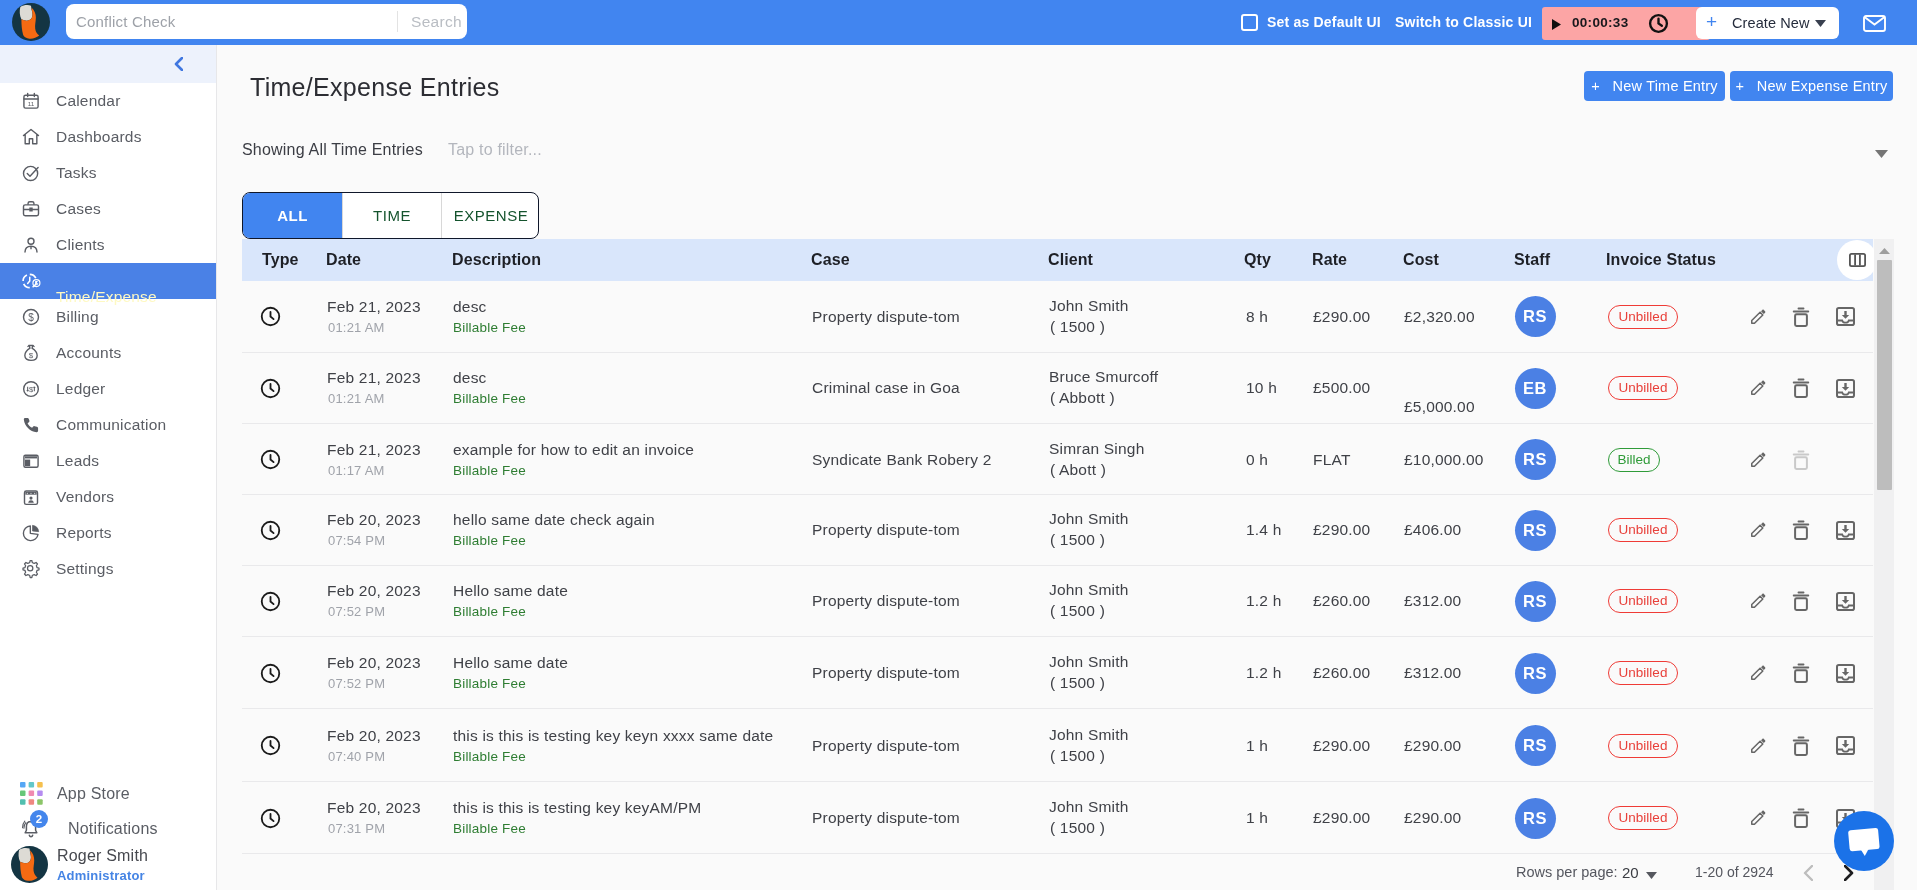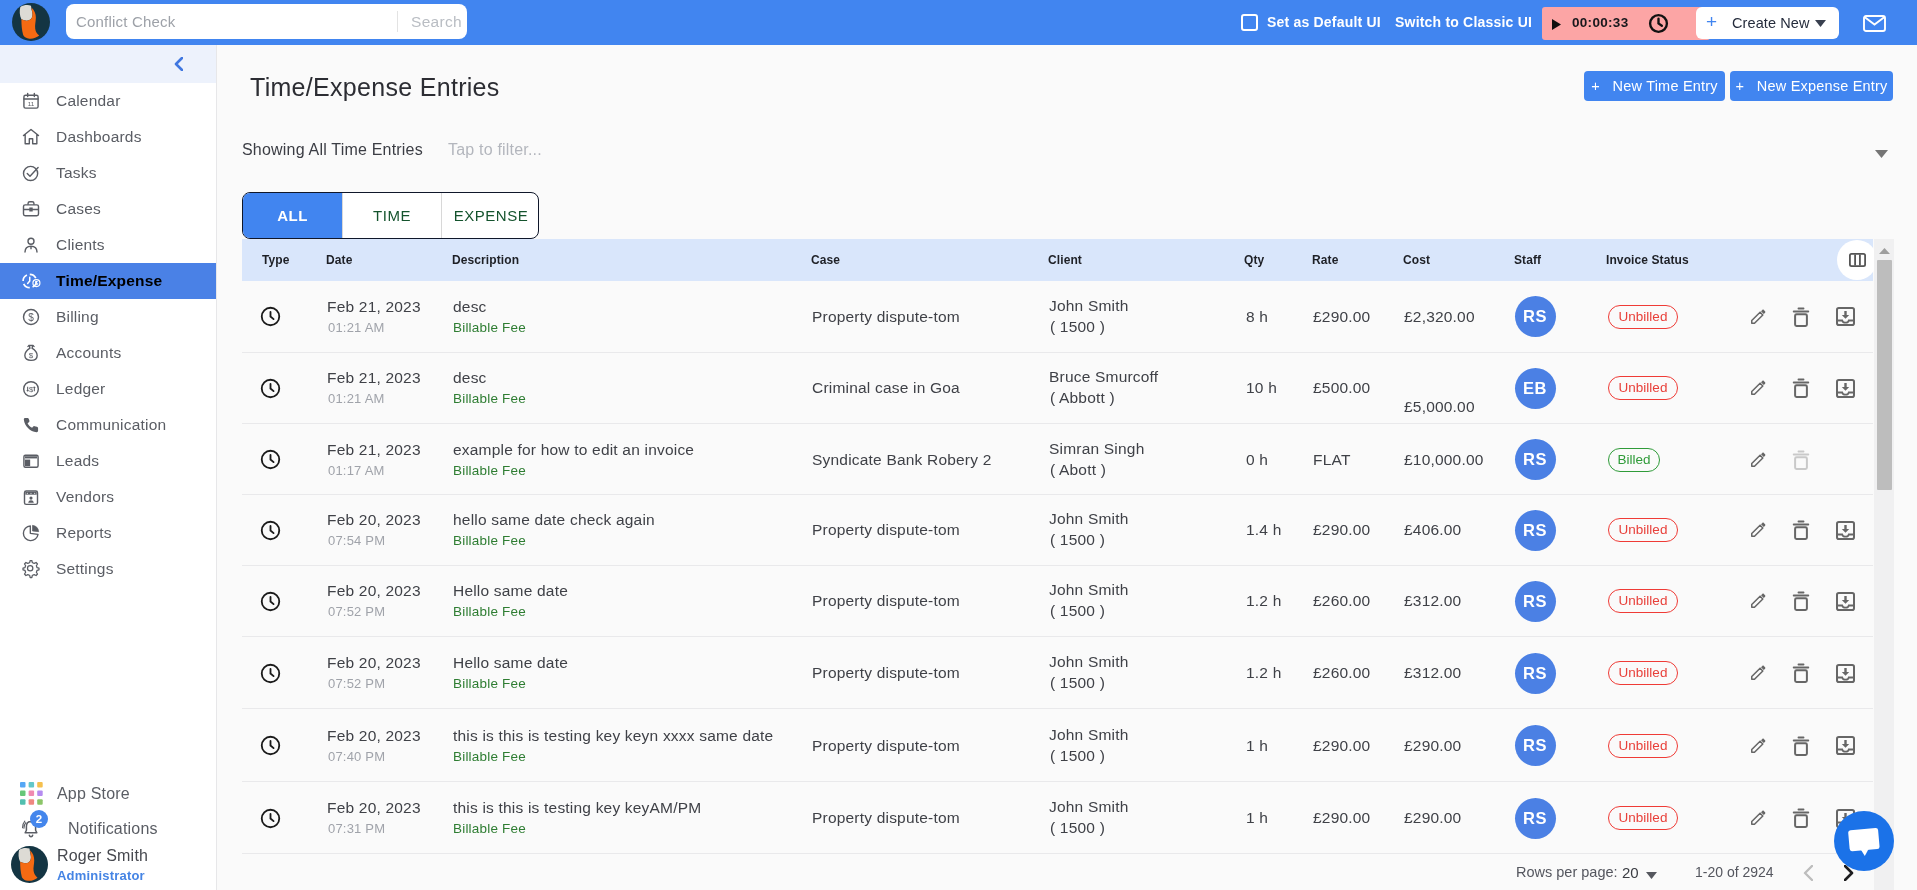--- a/index.html
+++ b/index.html
@@ -22,35 +22,35 @@
   .createnew .txt { position:absolute; left:36px; top:0; line-height:32px; font-size:14.5px; color:#252c3c; font-weight:500; letter-spacing:.1px; }
 
   
   .sidebar { position:absolute; left:0; top:45px; width:217px; height:845px; background:#fff; border-right:1px solid #e7e7e9; }
   .sidetop { position:absolute; left:0; top:0; width:216px; height:38px; background:#edf2fc; }
   .menu { position:absolute; left:0; top:38px; width:216px; }
   .mi { position:relative; height:36px; }
   .mi .ic { position:absolute; left:21px; top:8px; width:20px; height:20px; }
   .mi .lb { position:absolute; left:56px; top:0; line-height:36px; font-size:15.5px; color:#5a5d64; letter-spacing:.2px; }
   .mi.sel { background:#4a81e6; }
-  .mi.sel .lb { color:#000000; font-weight:700; }
+  .mi.sel .lb { color:#fef9c3; font-weight:400;margin-top:16px; }
   .bottomitem .lb2 { font-size:16px; color:#5a5d64; letter-spacing:.2px; }
 
   
   .content { position:absolute; left:217px; top:45px; width:1700px; height:845px; background:#fafafa; }
   h1.title { position:absolute; left:33px; top:28px; font-size:25px; font-weight:500; color:#2c2d33; letter-spacing:.3px; }
   .btn { position:absolute; top:26px; height:30px; background:#4185f0; border-radius:4px; color:#fff; font-size:14.5px; letter-spacing:.2px; line-height:30px; text-align:center; }
   .filter-line { position:absolute; top:96px; left:25px; height:24px; width:700px; }
   .tabs { position:absolute; left:25px; top:138px; width:297px; height:47px; border:1px solid #0f172a; border-radius:8px; background:#fff;margin-top:9px; }
   .tab { position:absolute; top:0; height:45px; line-height:45px; text-align:center; font-size:15px; color:#14532d; letter-spacing:.5px; }
   .tab.blue { background:#4185f0; color:#fff; font-weight:700; border-radius:7px 0 0 7px; }
 
   
   .thead { position:absolute; left:25px; top:194px; width:1631px; height:42px; background:#d9e6fb; }
-  .th { position:absolute; top:0; line-height:42px; font-weight:700; font-size:12px; color:#1e2026; letter-spacing:.1px;text-align:center; }
+  .th { position:absolute; top:0; line-height:42px; font-weight:700; font-size:16px; color:#1e2026; letter-spacing:.1px;text-align:center; }
   .rows { position:absolute; left:25px; top:236px; width:1631px; }
   .row { position:absolute; left:0; width:1631px; border-bottom:1px solid #e9e9eb; }
   .c-main { font-size:15.5px; color:#3f4147; letter-spacing:.2px; }
   .c-sub { font-size:13px; color:#a0a3aa; letter-spacing:.2px; }
   .c-green { font-size:13.5px; color:#2e7d32; letter-spacing:.2px; }
   .avatar { position:absolute; width:41px; height:41px; border-radius:50%; background:#4b80e4; color:#fff; font-weight:700; font-size:16.5px; text-align:center; line-height:41px; letter-spacing:.5px; }
   .pill { position:absolute; height:24px; border-radius:12px; font-size:13.5px; line-height:22px; text-align:center; background:transparent; }
   .pill.red { border:1.5px solid #ef3b36; color:#e8403a; width:70px;text-align:center; }
   .pill.green { border:1.5px solid #2f9b39; color:#2f9b39; width:52px; }
 

